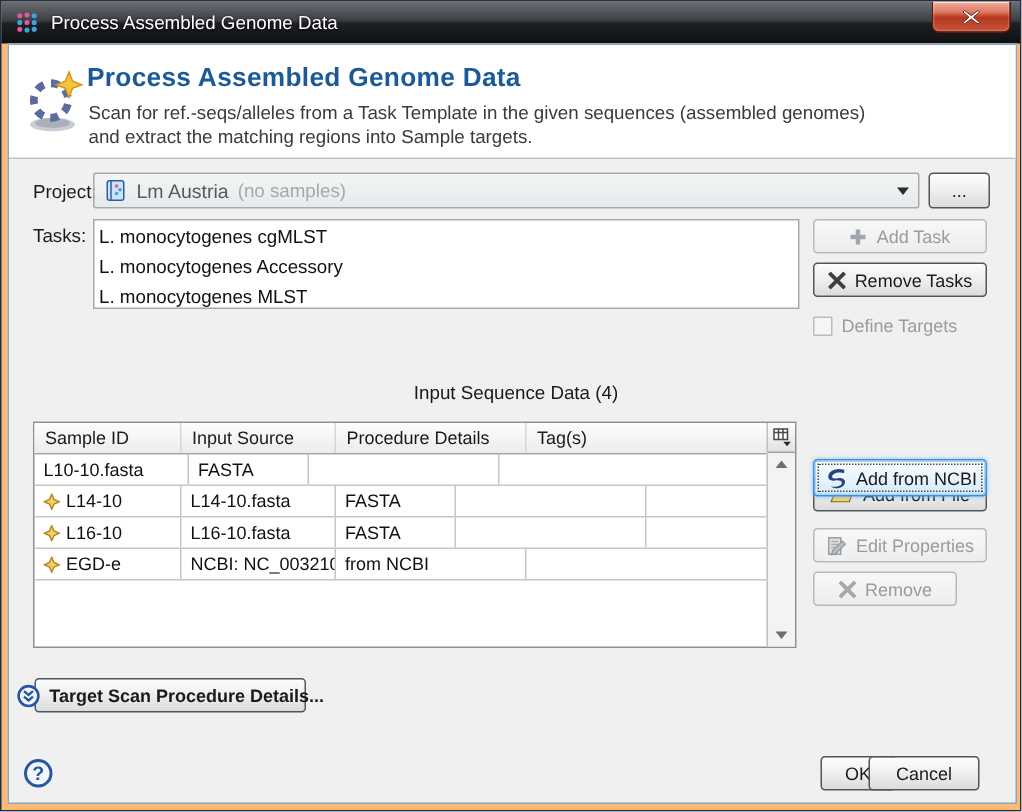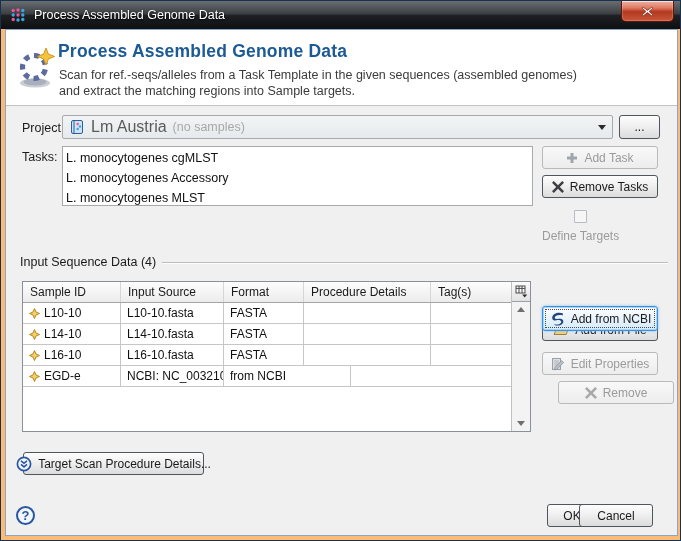--- a/index.html
+++ b/index.html
@@ -72,45 +72,45 @@
     background: linear-gradient(#fdfeff, #e5f2fc 60%, #d4eafb);
     box-shadow: 0 0 0 1px #a9d4f5 inset, 0 0 3px #7fc0ef;
     outline: 1px dotted #4a4a4a; outline-offset: -4px;
   }
   .combo {
     position: absolute; left: 56px; top: 85px; width: 551px; height: 24px;
     background: linear-gradient(#f2f4f5, #e7eaec);
     border: 1px solid #a7a9ac; border-radius: 2px;
     display: flex; align-items: center; padding: 0 6px; gap: 6px;
   }
-  .combo-value { font-size: 16px; color: #5a5a5a; }
+  .combo-value { font-size: 13px; color: #5a5a5a; }
   .combo-suffix { font-size: 12.5px; color: #a8a8a8; }
   .combo-arrow {
     margin-left: auto; width: 0; height: 0;
     border-left: 4px solid transparent; border-right: 4px solid transparent;
     border-top: 5px solid #2b2b2b;
   }
   .listbox {
     position: absolute; left: 56px; top: 116px; width: 471px; height: 60px;
     background: #ffffff; border: 1px solid #a7a9ac;
     font-size: 12.5px; color: #111; padding: 1px 0 0 2px;
   }
   .listbox .item { line-height: 20px; padding-left: 1px; white-space: nowrap; }
   .checkbox-row {
     position: absolute; left: 536px; top: 180px;
-    display: flex; align-items: center; gap: 6px; flex-direction: column;
+    display: flex; align-items: center; gap: 6px;
   }
   .checkbox {
     width: 13px; height: 13px; background: #f6f6f6;
     border: 1px solid #b4bcc4; border-radius: 1px;
   }
   .checkbox-label { font-size: 12px; color: #9b9b9b; }
   .group-head {
     position: absolute; left: 14px; top: 225px; right: 9px;
-    display: flex; align-items: center; gap: 6px;
+    display: flex; align-items: center; gap: 6px; flex-direction: column;
   }
   .group-label { font-size: 12.5px; color: #191919; white-space: nowrap; }
   .group-line {
     flex: 1; height: 2px; margin-top: 1px;
     border-top: 1px solid #bdbdbd; border-bottom: 1px solid #fdfdfd;
   }
   
   .table {
     position: absolute; left: 16px; top: 251px; width: 509px; height: 151px;
     background: #ffffff; border: 1px solid #8a9099; display: flex;
@@ -244,32 +244,25 @@
     <div class="group-head">
       <span class="group-label">Input Sequence Data (4)</span>
       <span class="group-line"></span>
     </div>
 
     <div class="table">
       <div class="table-main">
         <div class="thead">
           <div class="th c0">Sample ID</div>
           <div class="th c1">Input Source</div>
-          <div class="th c2">Format</div>
           <div class="th c3">Procedure Details</div>
           <div class="th c4">Tag(s)</div>
         </div>
 
         <div class="tr">
-          <div class="td c0">
-            <svg width="11" height="11" viewBox="0 0 11 11" class="sep-icon">
-              <path d="M5.5 0.5 L7 4 L10.5 5.5 L7 7 L5.5 10.5 L4 7 L0.5 5.5 L4 4 Z" fill="#f3cf6a" stroke="#b9861d"></path>
-            </svg>
-            <span>L10-10</span>
-          </div>
           <div class="td c1">L10-10.fasta</div>
           <div class="td c2">FASTA</div>
           <div class="td c3"></div>
           <div class="td c4"></div>
         </div>
 
         <div class="tr">
           <div class="td c0">
             <svg width="11" height="11" viewBox="0 0 11 11" class="sep-icon">
               <path d="M5.5 0.5 L7 4 L10.5 5.5 L7 7 L5.5 10.5 L4 7 L0.5 5.5 L4 4 Z" fill="#f3cf6a" stroke="#b9861d"></path>
@@ -341,28 +334,28 @@
       <span>Add from NCBI</span>
     </div>
     <div class="btn disabled" style="left:536px; top:322px; width:116px;">
       <svg width="14" height="14" viewBox="0 0 14 14" class="sep-icon">
         <rect x="1.5" y="1.5" width="8" height="11" fill="#dcdfe2" stroke="#9aa0a6"></rect>
         <path d="M3.2 4 h4.6 M3.2 6 h4.6 M3.2 8 h3" stroke="#aab0b6" stroke-width="0.9"></path>
         <path d="M6 12.2 L12.6 5.6 L10.6 3.6 L4 10.2 L3.4 12.8 Z" fill="#b9bec4" stroke="#8a9096" stroke-width="0.7"></path>
       </svg>
       <span>Edit Properties</span>
     </div>
-    <div class="btn disabled" style="left:536px; top:351px; width:116px;margin-left:16px;">
+    <div class="btn disabled" style="left:536px; top:351px; width:96px;">
       <svg width="12" height="12" viewBox="0 0 12 12" class="sep-icon">
         <path d="M1.8 0 L6 4.2 L10.2 0 L12 1.8 L7.8 6 L12 10.2 L10.2 12 L6 7.8 L1.8 12 L0 10.2 L4.2 6 L0 1.8 Z" fill="#a8a8a8"></path>
       </svg>
       <span>Remove</span>
     </div>
 
-    <div class="btn strong" style="left:17px; top:422px; width:181px;">
+    <div class="btn strong" style="left:17px; top:422px; width:181px;font-weight:bold;">
       <svg width="16" height="16" viewBox="0 0 16 16" class="sep-icon">
         <circle cx="8" cy="8" r="6.6" fill="#eef5fc" stroke="#2a55a0" stroke-width="1.7"></circle>
         <path d="M5 4.8 L8 7.3 L11 4.8" stroke="#2a55a0" stroke-width="1.6" fill="none"></path>
         <path d="M5 8.4 L8 10.9 L11 8.4" stroke="#2a55a0" stroke-width="1.6" fill="none"></path>
       </svg>
       <span>Target Scan Procedure Details...</span>
     </div>
 
     <div class="help-circle">
       <span>?</span>

